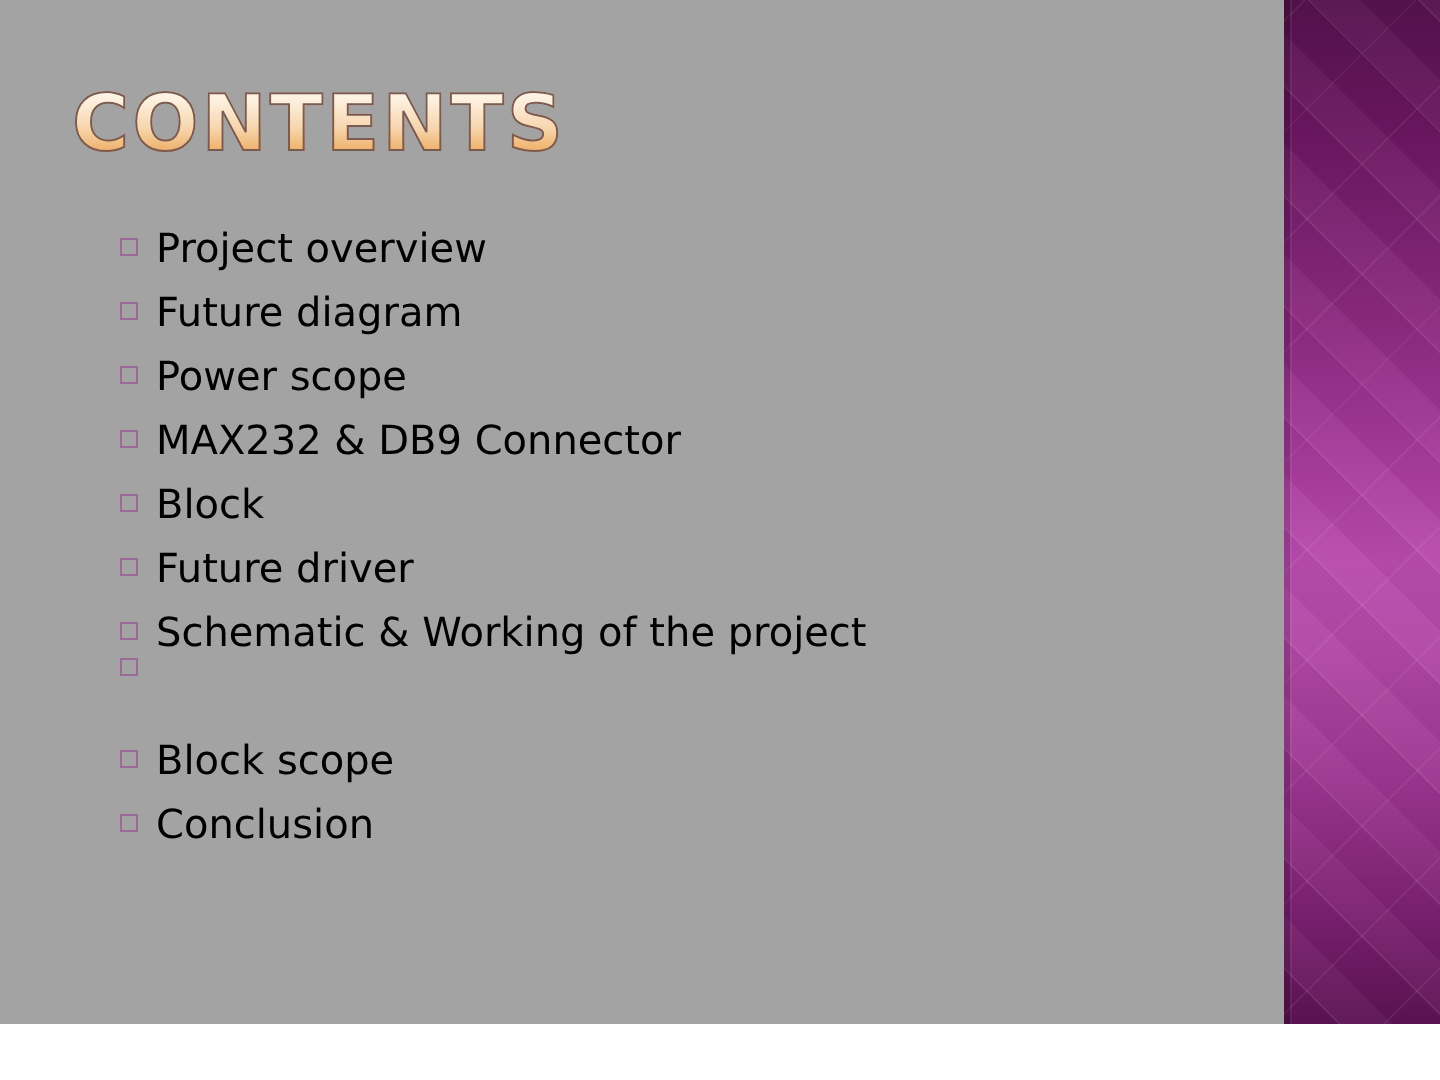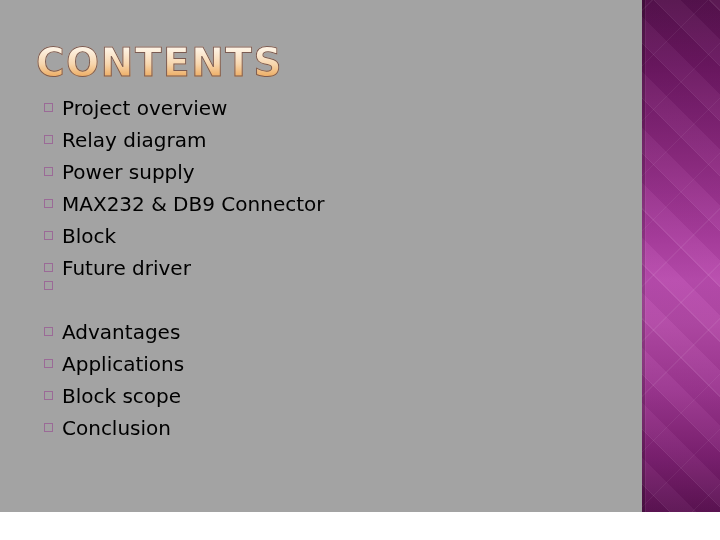--- a/index.html
+++ b/index.html
@@ -111,21 +111,21 @@
     -webkit-text-stroke: 1px #7a5b52;
     paint-order: stroke fill;
   }
 
   
   .contents-list {
     position: absolute;
     left: 44px;
     top: 92px;
     width: 570px;
-    margin: 0;
+    margin: 16px;
     padding: 0;
     list-style: none;
   }
   .contents-list li {
     display: flex;
     align-items: baseline;
     height: 32px;
     line-height: 32px;
     margin: 0;
     padding: 0;
@@ -164,48 +164,44 @@
     <h1 class="slide-title">CONTENTS</h1>
   </div>
 
   <ul class="contents-list">
       <li>
         <span class="bullet-square"></span>
         <span class="item-label">Project overview</span>
       </li>
       <li>
         <span class="bullet-square"></span>
-        <span class="item-label">Relay diagram</span>
-      </li>
-      <li>
-        <span class="bullet-square"></span>
-        <span class="item-label">Power supply</span>
+        <span class="item-label">Future diagram</span>
+      </li>
+      <li>
+        <span class="bullet-square"></span>
+        <span class="item-label">Power scope</span>
       </li>
       <li>
         <span class="bullet-square"></span>
         <span class="item-label">MAX232 &amp; DB9 Connector</span>
       </li>
       <li>
         <span class="bullet-square"></span>
         <span class="item-label">Block</span>
       </li>
       <li>
         <span class="bullet-square"></span>
         <span class="item-label">Future driver</span>
       </li>
       <li>
         <span class="bullet-square"></span>
-      </li>
-      <li>
-        <span class="bullet-square"></span>
-        <span class="item-label">Advantages</span>
-      </li>
-      <li>
-        <span class="bullet-square"></span>
-        <span class="item-label">Applications</span>
+        <span class="item-label">Schematic &amp; Working of the project</span>
+      </li>
+      <li>
+        <span class="bullet-square"></span>
       </li>
       <li>
         <span class="bullet-square"></span>
         <span class="item-label">Block scope</span>
       </li>
       <li>
         <span class="bullet-square"></span>
         <span class="item-label">Conclusion</span>
       </li>
     </ul>

